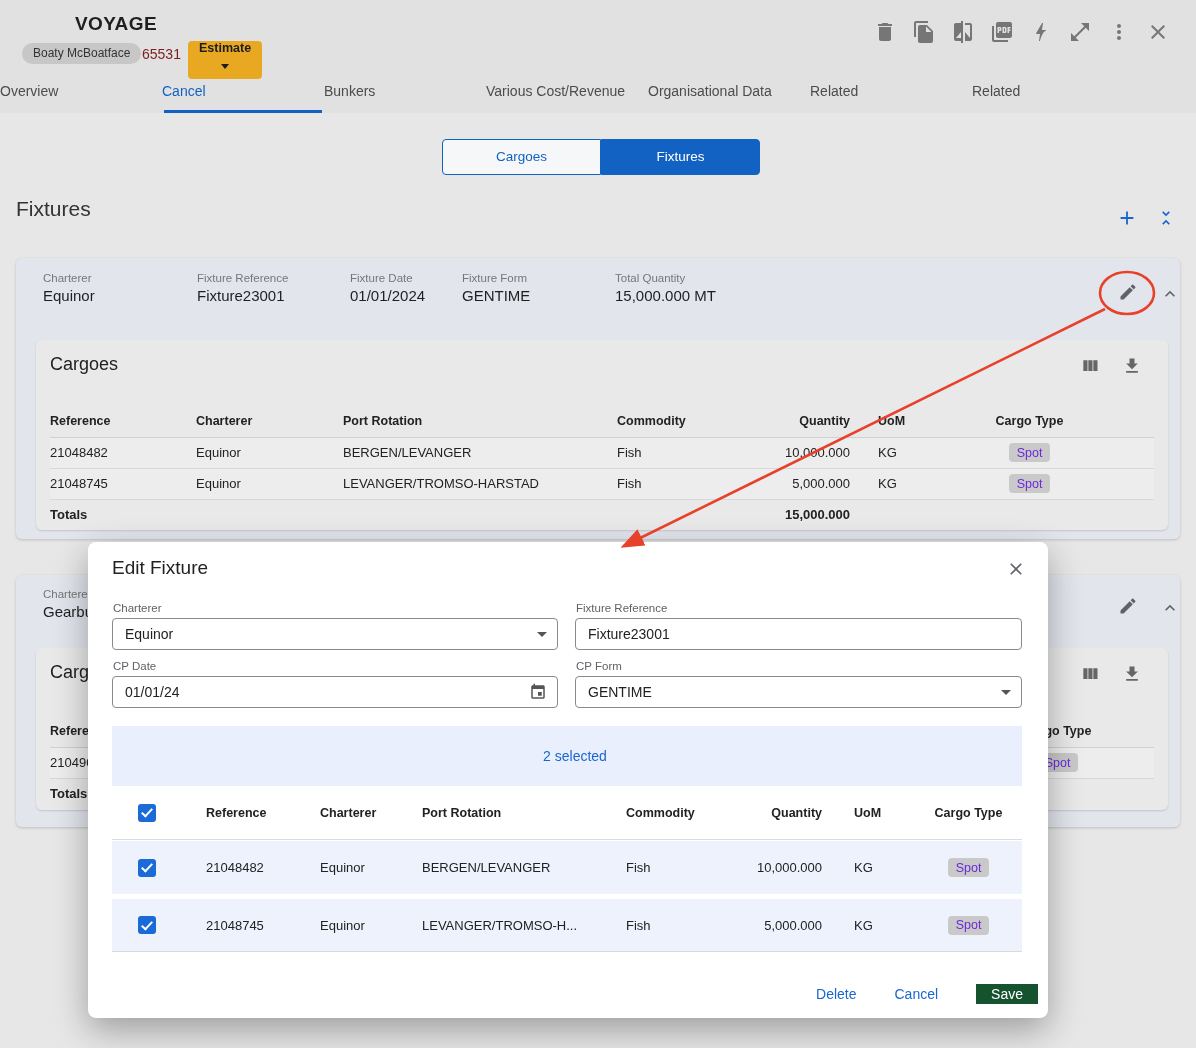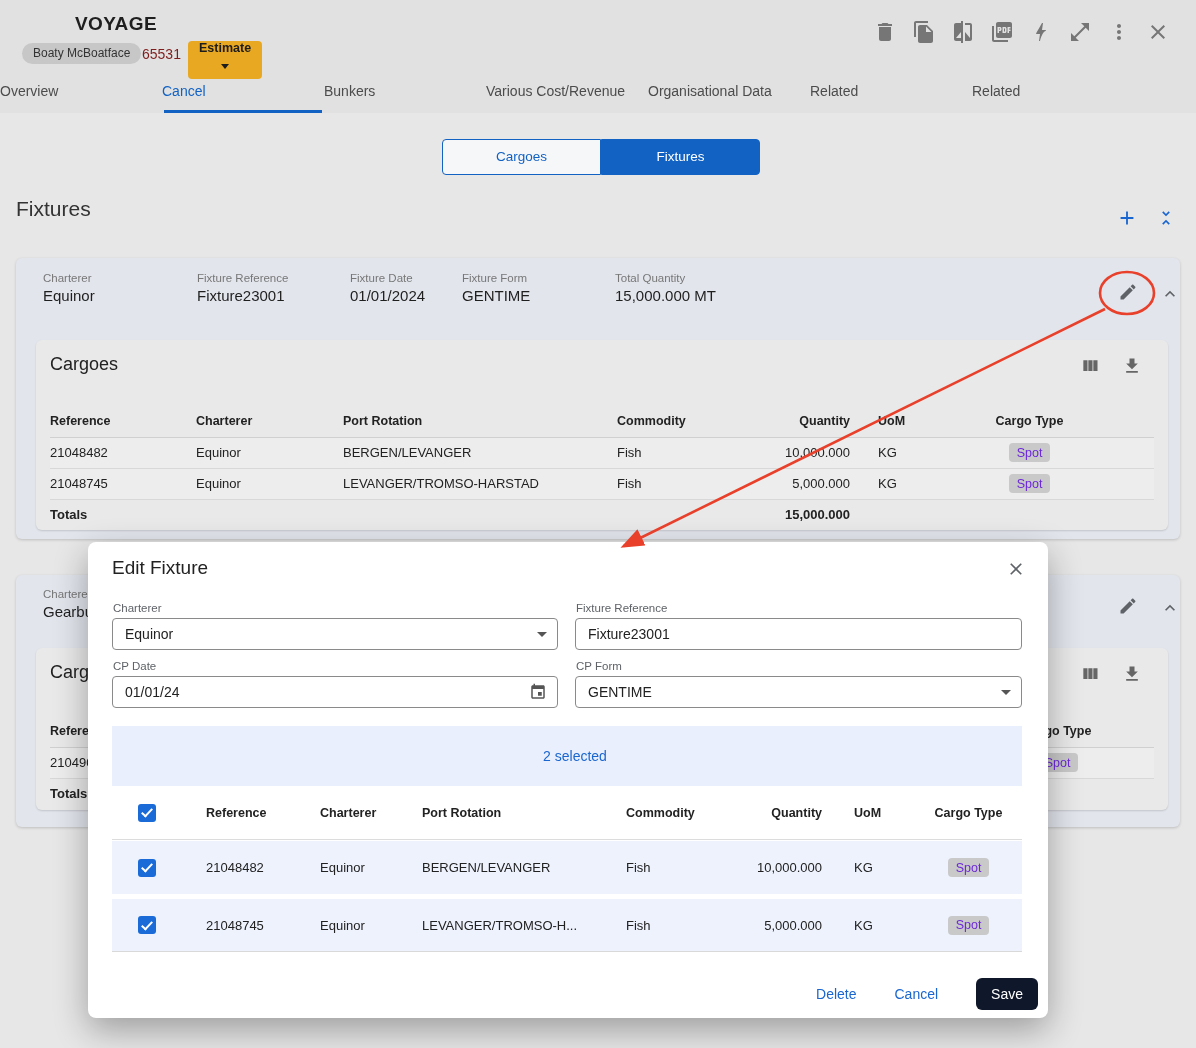--- a/index.html
+++ b/index.html
@@ -96,21 +96,21 @@
   .mc-com { width:125px; padding-left:36px; }
   .mc-qty { width:120px; text-align:right; padding-right:13px; }
   .mc-uom { width:80px; padding-left:19px; }
   .mc-typ { width:107px; text-align:center; }
 
   .checkbox { width:18px; height:18px; background:#1a6bd8; border-radius:3px; position:relative; cursor:pointer; }
   .checkbox::after { content:""; position:absolute; left:6px; top:2.5px; width:4px; height:9px; border:solid #fff; border-width:0 2.2px 2.2px 0; transform:rotate(43deg); }
 
   .modal-footer { position:absolute; right:10px; top:436px; height:32px; display:flex; align-items:center; gap:38px; }
   .text-btn { font-size:14px; color:#1a66d0; cursor:pointer; }
-  .save-btn { height:32px; padding:0 15px; background:#0f172a; color:#fff; font-size:14px; border:none; border-radius:6px; display:flex; align-items:center; cursor:pointer; }
+  .save-btn { height:20px; padding:0 15px; background:#14532d; color:#fff; font-size:14px; border:none; border-radius:0; display:flex; align-items:center; cursor:pointer; }
 
   
   .annotation { position:absolute; left:0; top:0; width:1196px; height:1048px; z-index:20; pointer-events:none; }
 </style>
 </head>
 <body>
 
 <div class="header">
   <div class="page-title">VOYAGE</div>
   <div class="vessel-badge">Boaty McBoatface</div>

